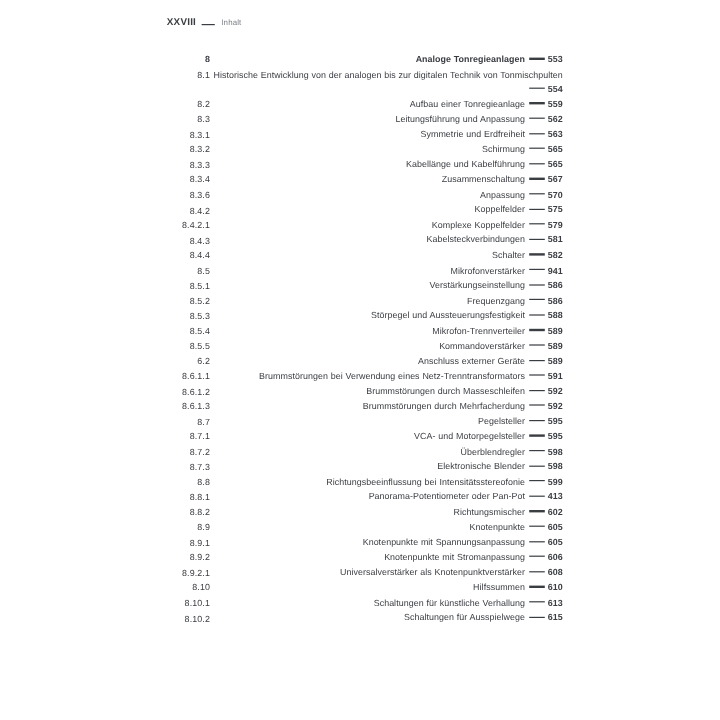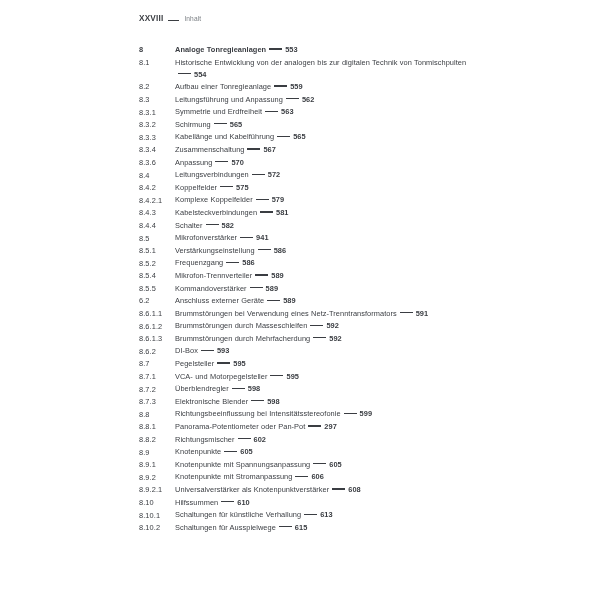--- a/index.html
+++ b/index.html
@@ -13,20 +13,21 @@
     font-family: "Liberation Sans", sans-serif;
     color: #3a3d42;
     overflow: hidden;
   }
 
   .page {
     position: relative;
     width: 600px;
     height: 600px;
     background: #ffffff;
+    text-align: right;
   }
 
   
   .running-head {
     position: absolute;
     left: 139px;
     top: 14px;
     display: flex;
     align-items: baseline;
     white-space: nowrap;
@@ -146,24 +147,20 @@
         <span class="toc-title"><span>Kabellänge und Kabelführung</span><span class="dash"></span><span class="page-no">565</span></span>
       </div>
       <div class="toc-row level-2">
         <span class="toc-num">8.3.4</span>
         <span class="toc-title"><span>Zusammenschaltung</span><span class="dash"></span><span class="page-no">567</span></span>
       </div>
       <div class="toc-row level-2">
         <span class="toc-num">8.3.6</span>
         <span class="toc-title"><span>Anpassung</span><span class="dash"></span><span class="page-no">570</span></span>
       </div>
-      <div class="toc-row level-1">
-        <span class="toc-num">8.4</span>
-        <span class="toc-title"><span>Leitungsverbindungen</span><span class="dash"></span><span class="page-no">572</span></span>
-      </div>
       <div class="toc-row level-2">
         <span class="toc-num">8.4.2</span>
         <span class="toc-title"><span>Koppelfelder</span><span class="dash"></span><span class="page-no">575</span></span>
       </div>
       <div class="toc-row level-3">
         <span class="toc-num">8.4.2.1</span>
         <span class="toc-title"><span>Komplexe Koppelfelder</span><span class="dash"></span><span class="page-no">579</span></span>
       </div>
       <div class="toc-row level-2">
         <span class="toc-num">8.4.3</span>
@@ -179,20 +176,24 @@
       </div>
       <div class="toc-row level-2">
         <span class="toc-num">8.5.1</span>
         <span class="toc-title"><span>Verstärkungseinstellung</span><span class="dash"></span><span class="page-no">586</span></span>
       </div>
       <div class="toc-row level-2">
         <span class="toc-num">8.5.2</span>
         <span class="toc-title"><span>Frequenzgang</span><span class="dash"></span><span class="page-no">586</span></span>
       </div>
       <div class="toc-row level-2">
+        <span class="toc-num">8.5.3</span>
+        <span class="toc-title"><span>Störpegel und Aussteuerungsfestigkeit</span><span class="dash"></span><span class="page-no">588</span></span>
+      </div>
+      <div class="toc-row level-2">
         <span class="toc-num">8.5.4</span>
         <span class="toc-title"><span>Mikrofon-Trennverteiler</span><span class="dash"></span><span class="page-no">589</span></span>
       </div>
       <div class="toc-row level-2">
         <span class="toc-num">8.5.5</span>
         <span class="toc-title"><span>Kommandoverstärker</span><span class="dash"></span><span class="page-no">589</span></span>
       </div>
       <div class="toc-row level-1">
         <span class="toc-num">6.2</span>
         <span class="toc-title"><span>Anschluss externer Geräte</span><span class="dash"></span><span class="page-no">589</span></span>
@@ -202,24 +203,20 @@
         <span class="toc-title"><span>Brummstörungen bei Verwendung eines Netz-Trenntransformators</span><span class="dash"></span><span class="page-no">591</span></span>
       </div>
       <div class="toc-row level-3">
         <span class="toc-num">8.6.1.2</span>
         <span class="toc-title"><span>Brummstörungen durch Masseschleifen</span><span class="dash"></span><span class="page-no">592</span></span>
       </div>
       <div class="toc-row level-3">
         <span class="toc-num">8.6.1.3</span>
         <span class="toc-title"><span>Brummstörungen durch Mehrfacherdung</span><span class="dash"></span><span class="page-no">592</span></span>
       </div>
-      <div class="toc-row level-2">
-        <span class="toc-num">8.6.2</span>
-        <span class="toc-title"><span>DI-Box</span><span class="dash"></span><span class="page-no">593</span></span>
-      </div>
       <div class="toc-row level-1">
         <span class="toc-num">8.7</span>
         <span class="toc-title"><span>Pegelsteller</span><span class="dash"></span><span class="page-no">595</span></span>
       </div>
       <div class="toc-row level-2">
         <span class="toc-num">8.7.1</span>
         <span class="toc-title"><span>VCA- und Motorpegelsteller</span><span class="dash"></span><span class="page-no">595</span></span>
       </div>
       <div class="toc-row level-2">
         <span class="toc-num">8.7.2</span>
@@ -228,21 +225,21 @@
       <div class="toc-row level-2">
         <span class="toc-num">8.7.3</span>
         <span class="toc-title"><span>Elektronische Blender</span><span class="dash"></span><span class="page-no">598</span></span>
       </div>
       <div class="toc-row level-1">
         <span class="toc-num">8.8</span>
         <span class="toc-title"><span>Richtungsbeeinflussung bei Intensitätsstereofonie</span><span class="dash"></span><span class="page-no">599</span></span>
       </div>
       <div class="toc-row level-2">
         <span class="toc-num">8.8.1</span>
-        <span class="toc-title"><span>Panorama-Potentiometer oder Pan-Pot</span><span class="dash"></span><span class="page-no">297</span></span>
+        <span class="toc-title"><span>Panorama-Potentiometer oder Pan-Pot</span><span class="dash"></span><span class="page-no">413</span></span>
       </div>
       <div class="toc-row level-2">
         <span class="toc-num">8.8.2</span>
         <span class="toc-title"><span>Richtungsmischer</span><span class="dash"></span><span class="page-no">602</span></span>
       </div>
       <div class="toc-row level-1">
         <span class="toc-num">8.9</span>
         <span class="toc-title"><span>Knotenpunkte</span><span class="dash"></span><span class="page-no">605</span></span>
       </div>
       <div class="toc-row level-2">

